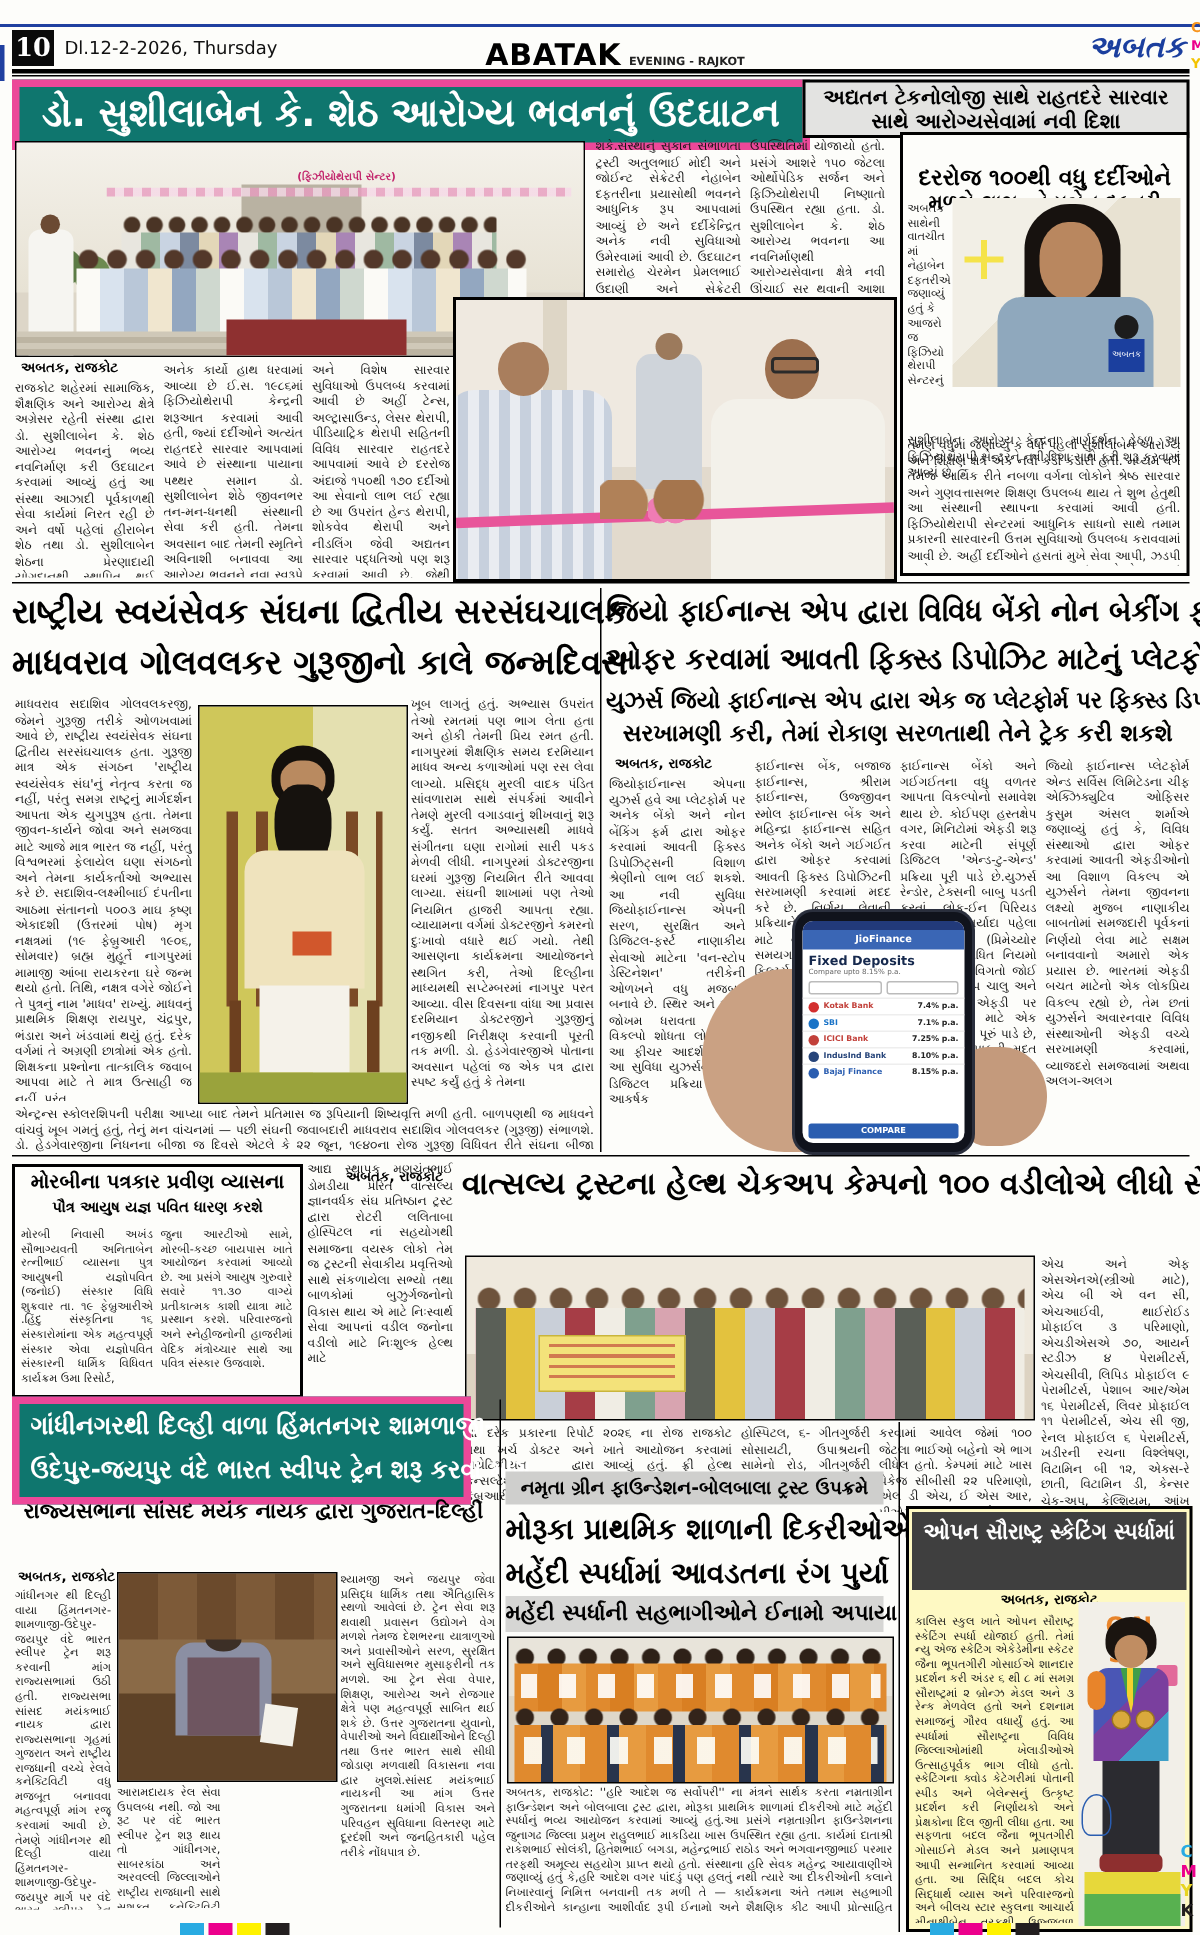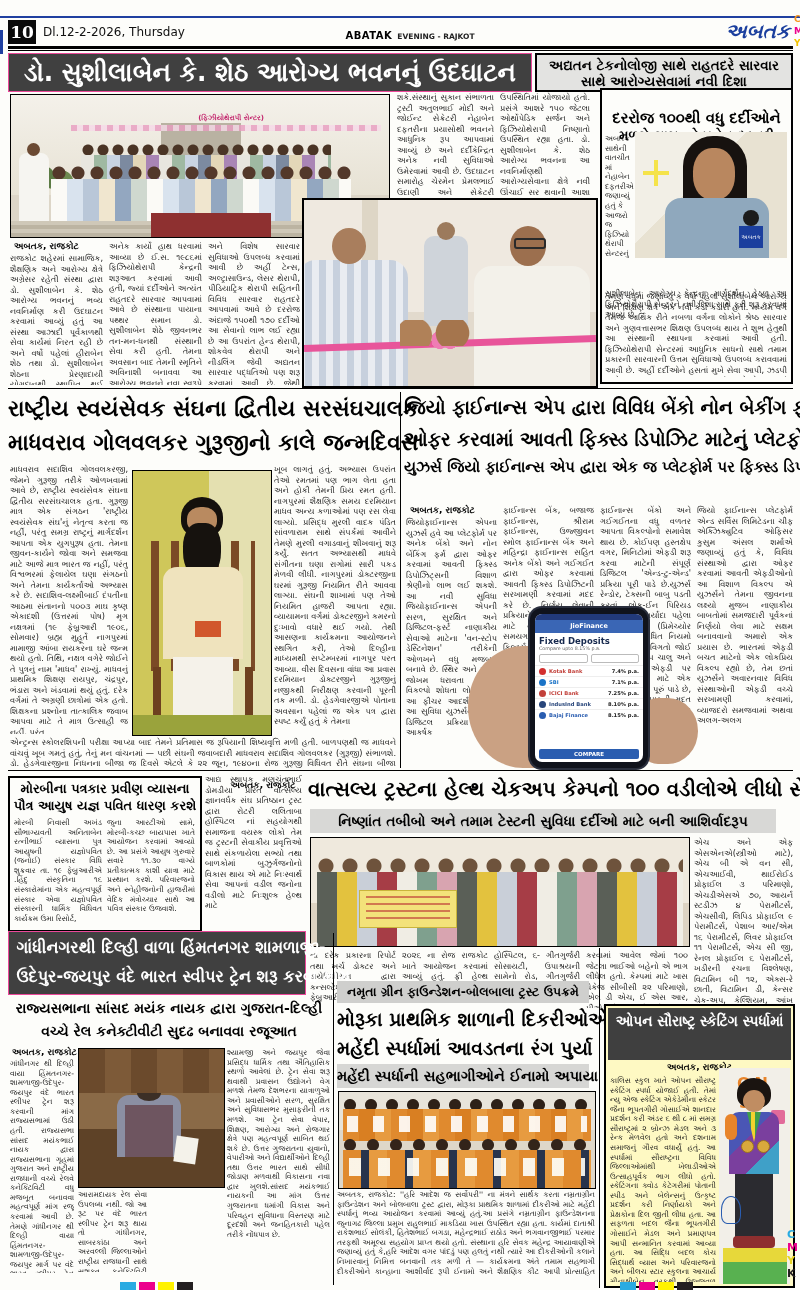--- a/index.html
+++ b/index.html
@@ -5,41 +5,41 @@
   html,body{margin:0;padding:0;background:#888;}
   #page{position:relative;width:800px;height:1290px;background:#fdfdfa;margin:0 auto;
         font-family:"DejaVu Sans","Liberation Sans",sans-serif;overflow:hidden;}
   .abs{position:absolute;}
   .txt{font-size:8.2px;line-height:1.28;text-align:justify;color:#161616;overflow:hidden;word-break:break-word;}
   .txt-sm{font-size:7.6px;line-height:1.26;text-align:justify;color:#161616;overflow:hidden;word-break:break-word;}
   .dl{font-weight:bold;font-size:9px;color:#000;}
   .hl{font-weight:bold;color:#000;text-align:center;}
   .ph{border:1px solid #000;overflow:hidden;background:#d8d2c6;}
   .whitebox{background:#e3e3e1;border:2px solid #000;}
-  .darkbox{background:#404040;border:1px solid #ec4899;color:#fff;}
+  .darkbox{background:#0f766e;border:5px solid #ec4899;color:#fff;}
   .graybar{background:#d8d8d6;}
   .rule-h{background:#000;height:1px;}
   .rule-v{background:#000;width:1px;}
   .crowdheads{background-size:15px 16px;background-repeat:repeat-x;}
   .medal{width:11px;height:11px;border-radius:50%;background:#d9a93c;border:1px solid #9a741f;position:absolute;}
 </style>
 </head>
 <body>
 
 <div id="page">
 
   <div class="abs" style="left:0;top:16;left:0px;top:16px;width:800px;height:2px;background:#2040a0;"></div>
   <div class="abs" style="left:0px;top:30px;width:3px;height:24px;background:#2040a0;"></div>
 
   <div class="abs" style="left:8px;top:20px;width:28px;height:24px;background:#0a0a0a;color:#fff;text-align:center;font-family:'DejaVu Serif','Liberation Serif',serif;font-weight:bold;font-size:17px;line-height:24px;">
     <span>10</span>
   </div>
   <div class="abs" style="left:43px;top:25px;font-size:12px;color:#111;font-weight:500;">Dl.12-2-2026, Thursday</div>
   <div class="abs" style="left:300px;top:24px;width:220px;text-align:center;">
-    <span style="font-weight:800;font-size:10px;letter-spacing:.5px;color:#000;">ABATAK</span>
+    <span style="font-weight:800;font-size:20px;letter-spacing:.5px;color:#000;">ABATAK</span>
     <span style="font-weight:bold;font-size:7.5px;color:#222;">EVENING - RAJKOT</span>
   </div>
   <div class="abs" style="right:10px;top:19px;font-weight:800;font-style:italic;font-size:20px;color:#1b3f9e;">અબતક</div>
 
   <div class="abs" style="left:794px;top:14px;font-size:9px;font-weight:bold;color:#f7941d;">C</div>
   <div class="abs" style="left:794px;top:26px;font-size:9px;font-weight:bold;color:#ec008c;">M</div>
   <div class="abs" style="left:794px;top:38px;font-size:9px;font-weight:bold;color:#f3c300;">Y</div>
 
   <div class="abs" style="left:8px;top:46px;width:785px;height:2.5px;background:#000;"></div>
   <div class="abs" style="left:8px;top:50px;width:785px;height:1px;background:#000;"></div>
@@ -124,20 +124,21 @@
     <div class="abs" style="left:20px;top:196px;width:100px;height:48px;background:linear-gradient(90deg,#6d401f 0 8px,transparent 8px 92px),linear-gradient(270deg,#6d401f 0 8px,transparent 8px);"></div>
     <div class="abs" style="left:0;top:244px;width:138px;height:20px;background:#9aa33c;"></div>
   </div>
   <div class="abs txt" style="left:10px;top:737px;width:386px;height:32px;">એન્ટ્રન્સ સ્કોલરશિપની પરીક્ષા આપ્યા બાદ તેમને પ્રતિમાસ જ રૂપિયાની શિષ્યવૃત્તિ મળી હતી. બાળપણથી જ માધવને વાંચવું ખૂબ ગમતું હતું, તેનું મન વાંચનમાં — પછી સંઘની જવાબદારી માધવરાવ સદાશિવ ગોલવલકર (ગુરૂજી) સંભાળશે. ડો. હેડગેવારજીના નિધનના બીજા જ દિવસે એટલે કે ૨૨ જૂન, ૧૯૪૦ના રોજ ગુરૂજી વિધિવત રીતે સંઘના બીજા સરસંઘચાલક બન્યા. ગુરૂજીએ ડો. હેડગેવારજીના વારસાને આગળ વધાર્યો અને સંઘને વટવૃક્ષ બનાવવામાં મહત્વની ભૂમિકા ભજવી હતી. ૧૯૭૦ સુધી તેમણે સંઘના કાર્યકર્તાઓનું માર્ગદર્શન કર્યું.</div>
 
   <div class="abs rule-v" style="left:400px;top:392px;height:376px;"></div>
 
   <div class="abs hl" style="left:404px;top:392px;width:389px;font-size:20px;line-height:30px;white-space:nowrap;transform:scaleX(.93);transform-origin:left;">જિયો ફાઈનાન્સ એપ દ્વારા વિવિધ બેંકો નોન બેકીંગ ફર્મ દ્વારા</div>
   <div class="abs hl" style="left:404px;top:424px;width:389px;font-size:20px;line-height:30px;white-space:nowrap;transform:scaleX(.93);transform-origin:left;">ઓફર કરવામાં આવતી ફિક્સ્ડ ડિપોઝિટ માટેનું પ્લેટફોર્મ લોન્ચ</div>
   <div class="abs hl" style="left:404px;top:457px;width:389px;font-size:15.5px;line-height:21px;white-space:nowrap;transform:scaleX(.95);transform-origin:left;">યુઝર્સ જિયો ફાઈનાન્સ એપ દ્વારા એક જ પ્લેટફોર્મ પર ફિક્સ્ડ ડિપોઝિટની</div>
+  <div class="abs hl" style="left:404px;top:479px;width:389px;font-size:15.5px;line-height:21px;">સરખામણી કરી, તેમાં રોકાણ સરળતાથી તેને ટ્રેક કરી શકશે</div>
   <div class="abs dl" style="left:410px;top:505px;width:90px;">અબતક, રાજકોટ</div>
   <div class="abs txt" style="left:406px;top:517px;width:91px;height:250px;">જિયોફાઈનાન્સ એપના યુઝર્સ હવે આ પ્લેટફોર્મ પર અનેક બેંકો અને નોન બેંકિંગ ફર્મ દ્વારા ઓફર કરવામાં આવતી ફિક્સ્ડ ડિપોઝિટ્સની વિશાળ શ્રેણીનો લાભ લઈ શકશે. આ નવી સુવિધા જિયોફાઈનાન્સ એપની સરળ, સુરક્ષિત અને ડિજિટલ-ફર્સ્ટ નાણાકીય સેવાઓ માટેના 'વન-સ્ટોપ ડેસ્ટિનેશન' તરીકેની ઓળખને વધુ મજબૂત બનાવે છે. સ્થિર અને ઓછું જોખમ ધરાવતા રોકાણ વિકલ્પો શોધતા લોકો માટે આ ફીચર આદર્શ બનશે. આ સુવિધા યુઝર્સને સંપૂર્ણ ડિજિટલ પ્રક્રિયા દ્વારા આકર્ષક</div>
   <div class="abs txt" style="left:503px;top:505px;width:91px;height:262px;">ફાઈનાન્સ બેંક, બજાજ ફાઈનાન્સ, શ્રીરામ ફાઈનાન્સ, ઉજ્જીવન સ્મોલ ફાઈનાન્સ બેંક અને મહિન્દ્રા ફાઈનાન્સ સહિત અનેક બેંકો અને ગઈગઈત દ્વારા ઓફર કરવામાં આવતી ફિક્સ્ડ ડિપોઝિટની સરખામણી કરવામાં મદદ કરે છે. નિર્ણય લેવાની પ્રક્રિયાને સરળ બનાવવા માટે વ્યાજ દર અને સમયગાળા મુજબ ફિલ્ટર્સની સુવિધા પણ આપવામાં આવી છે. ૮.૧૫ ટકા* સુધીના વ્યાજ દરો ઓફર કરવામાં આવે છે, જે માં એફ</div>
   <div class="abs txt" style="left:600px;top:505px;width:91px;height:262px;">ફાઈનાન્સ બેંકો અને ગઈગઈતના વધુ વળતર આપતા વિકલ્પોનો સમાવેશ થાય છે. કોઈપણ હસ્તક્ષેપ વગર, મિનિટોમાં એફડી શરૂ કરવા માટેની સંપૂર્ણ ડિજિટલ 'એન્ડ-ટુ-એન્ડ' પ્રક્રિયા પૂરી પાડે છે.યુઝર્સ રેન્ડોર, ટેક્સની બાબુ પડતી કરતાં, લોક-ઈન પિરિયડ અને સમય મર્યાદા પહેલા નાણાં ઉપાડવા (પ્રિમેચ્યોર વિડ્રોઅલ) સંબંધિત નિયમો અને શરતોની વિગતો જોઈ શકે છે.આ એપ ચાલુ અને બંધ થયેલી એફડી પર દેખરેખ રાખવા માટે એક વ્યાપક ડેશબોર્ડ પૂરું પાડે છે, જેમાં વળતર, પાકતી મુદત અને રિન્યુઅલ માટેના રિમાઈન્ડર્સને ટ્રેક કરવાની સુવિધા સામેલ છે. લોન્ચ પ્રસંગે</div>
   <div class="abs txt" style="left:697px;top:505px;width:96px;height:262px;">જિયો ફાઈનાન્સ પ્લેટફોર્મ એન્ડ સર્વિસ લિમિટેડના ચીફ એક્ઝિક્યુટિવ ઓફિસર કુસુમ અંસલ શર્માએ જણાવ્યું હતું કે, વિવિધ સંસ્થાઓ દ્વારા ઓફર કરવામાં આવતી એફડીઓનો આ વિશાળ વિકલ્પ એ યુઝર્સને તેમના જીવનના લક્ષ્યો મુજબ નાણાકીય બાબતોમાં સમજદારી પૂર્વકનાં નિર્ણયો લેવા માટે સક્ષમ બનાવવાનો અમારો એક પ્રયાસ છે. ભારતમાં એફડી બચત માટેનો એક લોકપ્રિય વિકલ્પ રહ્યો છે, તેમ છતાં યુઝર્સને અવારનવાર વિવિધ સંસ્થાઓની એફડી વચ્ચે સરખામણી કરવામાં, વ્યાજદરો સમજવામાં અથવા અલગ-અલગ</div>
 
   <div class="abs" style="left:468px;top:608px;width:235px;height:160px;z-index:4;">
     <div class="abs" style="left:0px;top:38px;width:110px;height:122px;background:#caa183;border-radius:50% 20% 10% 50%;"></div>
     <div class="abs" style="left:170px;top:90px;width:60px;height:66px;background:#c49a7c;border-radius:40% 60% 60% 40%;"></div>
     <div class="abs" style="left:62px;top:0px;width:118px;height:160px;background:#10131c;border-radius:12px;box-shadow:0 0 0 2px #2a2f3d;">
@@ -179,48 +180,46 @@
         </div>
         <div style="position:absolute;left:4px;bottom:3px;right:4px;height:10px;background:#2a5db0;color:#fff;font-size:5.5px;font-weight:bold;text-align:center;line-height:10px;border-radius:2px;">COMPARE</div>
       </div>
     </div>
   </div>
 
   <div class="abs rule-h" style="left:8px;top:770px;width:785px;"></div>
 
   <div class="abs whitebox" style="left:8px;top:776px;width:190px;height:152px;background:#fdfdfa;">
     <div class="hl" style="font-size:13px;line-height:17px;margin-top:2px;">મોરબીના પત્રકાર પ્રવીણ વ્યાસના</div>
-    <div class="hl" style="font-size:13px;line-height:17px;">પૌત્ર આયુષ યજ્ઞ પવિત ધારણ કરશે</div>
+    <div class="hl" style="font-size:10px;line-height:17px;">પૌત્ર આયુષ યજ્ઞ પવિત ધારણ કરશે</div>
     <div class="abs txt-sm" style="left:4px;top:40px;width:88px;height:106px;">મોરબી નિવાસી અખંડ સૌભાગ્યવતી અનિતાબેન રત્નીભાઈ વ્યાસના પુત્ર આયુષની યજ્ઞોપવિત (જનોઈ) સંસ્કાર વિધિ શુક્રવાર તા. ૧૯ ફેબ્રુઆરીએ .હિંદુ સંસ્કૃતિના ૧૬ સંસ્કારોમાંના એક મહત્વપૂર્ણ સંસ્કાર એવા યજ્ઞોપવિત સંસ્કારની ધાર્મિક વિધિવત કાર્યક્રમ ઉમા રિસોર્ટ,</div>
     <div class="abs txt-sm" style="left:97px;top:40px;width:88px;height:106px;">જુના આરટીઓ સામે, મોરબી-કચ્છ બાયપાસ ખાતે આયોજન કરવામાં આવ્યો છે. આ પ્રસંગે આયુષ ગુરુવારે સવારે ૧૧.૩૦ વાગ્યે પ્રતીકાત્મક કાશી યાત્રા માટે પ્રસ્થાન કરશે. પરિવારજનો અને સ્નેહીજનોની હાજરીમાં વેદિક મંત્રોચ્ચાર સાથે આ પવિત્ર સંસ્કાર ઉજવાશે.</div>
   </div>
 
   <div class="abs dl" style="left:218px;top:780px;width:90px;text-align:center;">અબતક, રાજકોટ</div>
   <div class="abs txt" style="left:205px;top:774px;width:97px;height:136px;">આદ્ય સ્થાપક મણચંતભાઈ ડોમડીયા પ્રેરિત વાત્સલ્ય જ્ઞાનવર્ધક સંઘ પ્રતિષ્ઠાન ટ્રસ્ટ દ્વારા રોટરી લલિતાબા હોસ્પિટલ નાં સહયોગથી સમાજના વયસ્ક લોકો તેમ જ ટ્રસ્ટની સેવાકીય પ્રવૃત્તિઓ સાથે સંકળાયેલા સભ્યો તથા બાળકોમાં બુઝુર્ગજનોનો વિકાસ થાય એ માટે નિઃસ્વાર્થ સેવા આપનાં વડીલ જનોના વડીલો માટે નિઃશુલ્ક હેલ્થ માટે</div>
   <div class="abs hl" style="left:308px;top:772px;width:486px;font-size:20.5px;line-height:34px;white-space:nowrap;transform:scaleX(.98);transform-origin:left;">વાત્સલ્ય ટ્રસ્ટના હેલ્થ ચેકઅપ કેમ્પનો ૧૦૦ વડીલોએ લીધો સેવા લાભ</div>
-  <div class="abs graybar hl" style="left:310px;top:809px;width:466px;height:24px;font-size:14px;line-height:24px;white-space:nowrap;">નિષ્ણાંત તબીબો અને તમામ ટેસ્ટની સુવિધા દર્દીઓ માટે બની આશિર્વાદરૂપ</div>
   <div class="abs ph" style="left:310px;top:837px;width:378px;height:108px;background:linear-gradient(#efe9dd 0 60%,#ddd3c2 60% 100%);">
     <div class="abs crowdheads" style="left:6px;top:20px;width:366px;height:16px;background-image:radial-gradient(circle at 9px 8px,#6e533c 7px,transparent 8px);background-size:24px 17px;"></div>
     <div class="abs" style="left:6px;top:34px;width:366px;height:74px;background:repeating-linear-gradient(90deg,#5a5f57 0 20px,#e3c23e 20px 40px,#c9cfd8 40px 60px,#a63d46 60px 80px,#f0ede4 80px 100px,#7fa08e 100px 120px,#d8a4b0 120px 140px);"></div>
     <div class="abs" style="left:48px;top:52px;width:96px;height:36px;background:#f3e27a;border:1px solid #c9b53c;">
       <div style="margin:5px 6px;height:24px;background:repeating-linear-gradient(#b33 0 2px,transparent 2px 7px);opacity:.6;"></div>
     </div>
   </div>
   <div class="abs txt" style="left:694px;top:837px;width:99px;height:172px;">એચ અને એફ એસએનએ(સ્ત્રીઓ માટે), એચ બી એ વન સી, એચઆઈવી, થાઈરોઈડ પ્રોફાઈલ ૩ પરિમાણો, એચડીએસએ ૭૦, આયર્ન સ્ટડીઝ ૪ પેરામીટર્સ, એચસીવી, લિપિડ પ્રોફાઈલ ૯ પેરામીટર્સ, પેશાબ આર/એમ ૧૬ પેરામીટર્સ, લિવર પ્રોફાઈલ ૧૧ પેરામીટર્સ, એચ સી જી, રેનલ પ્રોફાઈલ ૬ પેરામીટર્સ, ખડીરની રચના વિશ્લેષણ, વિટામિન બી ૧૨, એક્સ-રે છાતી, વિટામિન ડી, કેન્સર ચેક-અપ, કેલ્શિયમ, આંખ ચેક-અપ, સીઆરપી, ડાયેટિશિયન કન્સલ્ટેશન, ફોસ્ફરસ, ડોક્ટર કન્સલ્ટેશન નો સમાવેશ કરવામાં આવેલ હતો. આ આયોજનને સફળ બનાવવા માટે વાત્સલ્ય ટ્રસ્ટનાં ટ્રસ્ટીઓ તથા કાર્યકરોએ જહેમત ઉઠાવી.</div>
   <div class="abs txt" style="left:310px;top:950px;width:86px;height:58px;">ના દરેક પ્રકારના રિપોર્ટ તથા ખર્ચ ડોક્ટર અને ડાયેટિશીયન દ્વારા કન્સલ્ટેશનનું તા.૧૦-૧૧ ફેબ્રુઆરી</div>
   <div class="abs txt" style="left:402px;top:950px;width:86px;height:58px;">૨૦૨૬ ના રોજ રાજકોટ ખાતે આયોજન કરવામાં આવ્યું હતું. ફ્રી હેલ્થ ચેકઅપ કેમ્પ રોટરી લલિતાબા</div>
   <div class="abs txt" style="left:494px;top:950px;width:86px;height:58px;">હોસ્પિટલ, ૬- ગીતગુર્જરી સોસાયટી, ઉપાશ્રયની સામેનો રોડ, ગીતગુર્જરી સોસાયટી મેઈન રોડ,</div>
   <div class="abs txt" style="left:586px;top:950px;width:102px;height:58px;">કરવામાં આવેલ જેમાં ૧૦૦ જેટલા ભાઈઓ બહેનો એ ભાગ લીધેલ હતો. કેમ્પમાં માટે ખાસ પેકેજ સીબીસી ૨૨ પરિમાણો, એલ ડી એચ, ઈ એસ આર, પીએચએચ (પુરૂષો માટે), બ્લડ સુગર, એસ</div>
 
   <div class="abs darkbox" style="left:8px;top:931px;width:296px;height:62px;">
     <div class="hl" style="color:#fff;font-size:17px;line-height:30px;white-space:nowrap;transform:scaleX(.95);transform-origin:center;">ગાંધીનગરથી દિલ્હી વાળા હિંમતનગર શામળાજી-</div>
     <div class="hl" style="color:#fff;font-size:17px;line-height:28px;white-space:nowrap;transform:scaleX(.95);transform-origin:center;">ઉદેપુર-જયપુર વંદે ભારત સ્વીપર ટ્રેન શરૂ કરવા માંગ</div>
   </div>
   <div class="abs hl" style="left:8px;top:997px;width:322px;font-size:14px;line-height:22px;white-space:nowrap;">રાજ્યસભાના સાંસદ મયંક નાયક દ્વારા ગુજરાત-દિલ્હી</div>
-  <div class="abs hl" style="left:8px;top:1020px;width:322px;font-size:14px;line-height:22px;">વચ્ચે રેલ કનેક્ટીવીટી સુદઢ બનાવવા રજૂઆત</div>
   <div class="abs dl" style="left:12px;top:1047px;width:70px;">અબતક, રાજકોટ</div>
   <div class="abs txt-sm" style="left:10px;top:1059px;width:64px;height:214px;">ગાંધીનગર થી દિલ્હી વાયા હિંમતનગર-શામળાજી-ઉદેપુર-જયપુર વંદે ભારત સ્લીપર ટ્રેન શરૂ કરવાની માંગ રાજ્યસભામાં ઉઠી હતી. રાજ્યસભા સાંસદ મયંકભાઈ નાયક દ્વારા રાજ્યસભાના ગૃહમાં ગુજરાત અને રાષ્ટ્રીય રાજધાની વચ્ચે રેલવે કનેક્ટિવિટી વધુ મજબૂત બનાવવા મહત્વપૂર્ણ માંગ રજૂ કરવામાં આવી છે. તેમણે ગાંધીનગર થી દિલ્હી વાયા હિંમતનગર-શામળાજી-ઉદેપુર-જયપુર માર્ગ પર વંદે ભારત સ્લીપર ટ્રેન સેવા શરૂ કરવાની રજૂઆત કરી છે. સાંસદશ્રીએ જણાવ્યું હતું કે ઉત્તર ગુજરાતના નાગરિકોને હાલમાં આ રૂટ પર દિલ્હી સુધી સીધી, ઝડપી અને</div>
   <div class="abs ph" style="left:78px;top:1048px;width:145px;height:138px;background:linear-gradient(#7a5a3a 0 30%,#8a6a47 30% 100%);">
     <div class="abs" style="left:0;top:80px;width:145px;height:58px;background:#5e4227;"></div>
     <div class="abs" style="left:38px;top:46px;width:64px;height:62px;background:#8b8fa3;border-radius:12px 12px 0 0;"></div>
     <div class="abs" style="left:46px;top:56px;width:48px;height:52px;background:#6e5560;"></div>
     <div class="abs" style="left:56px;top:20px;width:28px;height:30px;border-radius:50%;background:#9c7450;"></div>
     <div class="abs" style="left:58px;top:36px;width:24px;height:16px;border-radius:0 0 50% 50%;background:#3c2f26;"></div>
     <div class="abs" style="left:96px;top:88px;width:22px;height:26px;background:#f4f2ea;transform:rotate(8deg);"></div>
     <div class="abs" style="left:0;top:0;width:145px;height:44px;background:repeating-linear-gradient(90deg,#6b4a2c 0 26px,#7d5a38 26px 52px);"></div>

